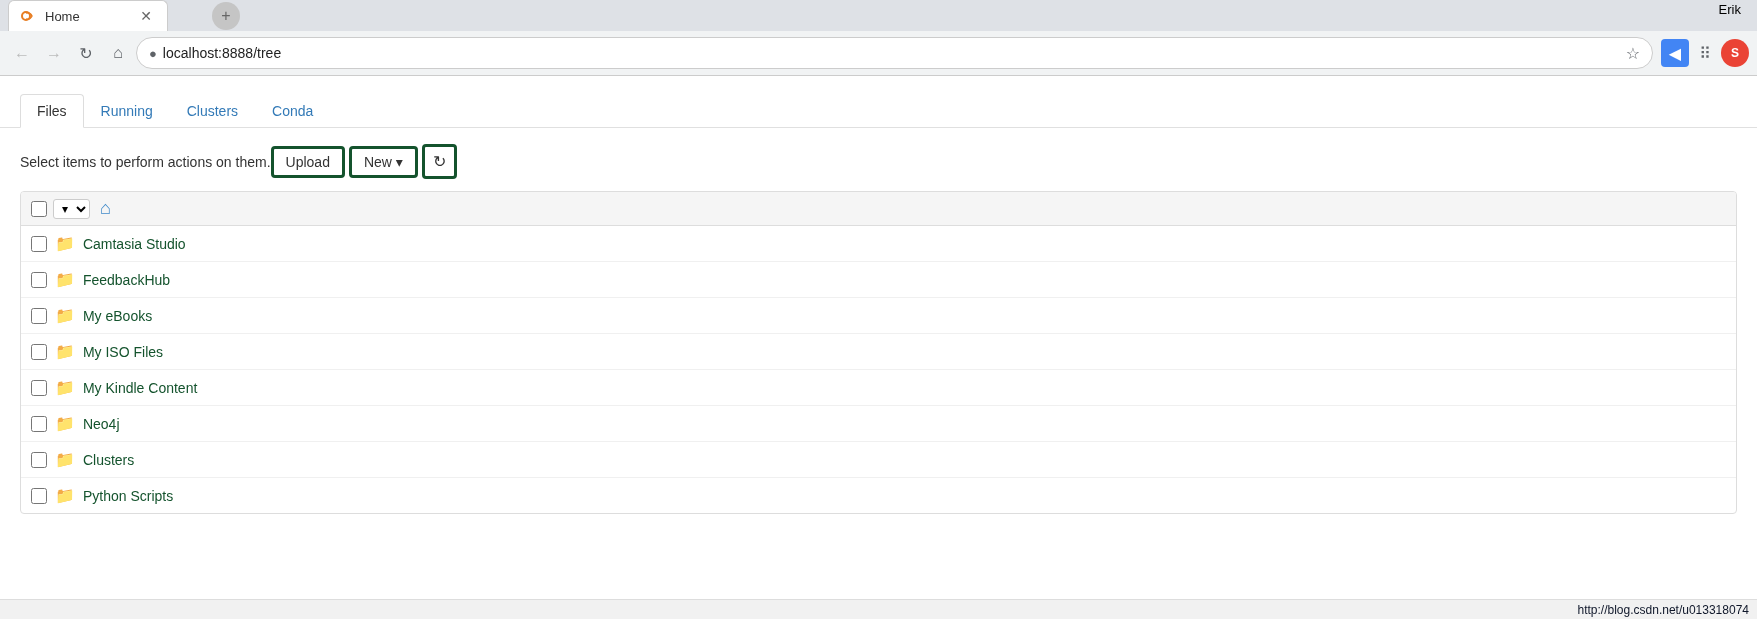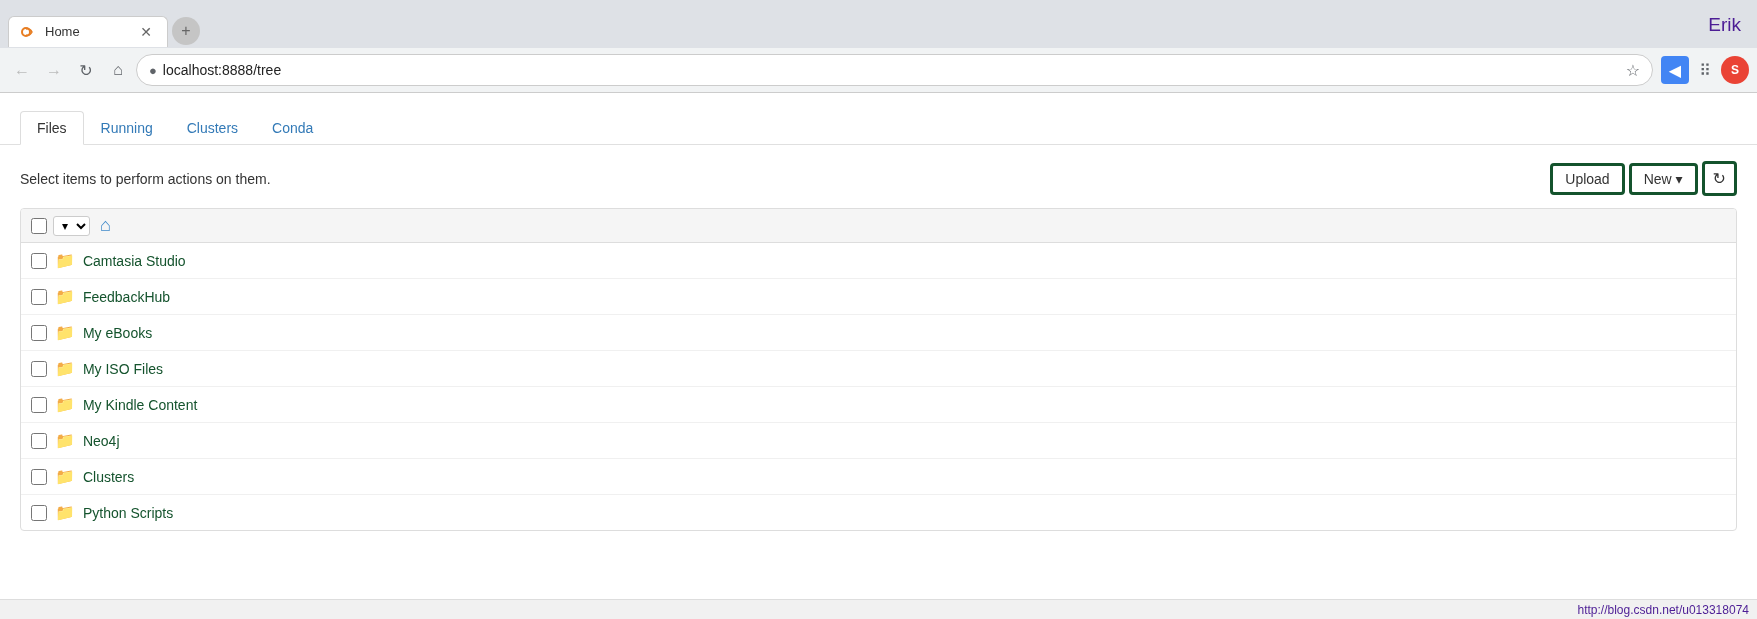--- a/index.html
+++ b/index.html
@@ -6,22 +6,23 @@
     body { font-family: Arial, sans-serif; font-size: 14px; background: #fff; color: #333; }
 
     
     .browser-chrome {
       background: #f1f3f4;
       border-bottom: 1px solid #ccc;
     }
     .tab-bar {
       display: flex;
       align-items: center;
-      padding: 14px 8px 0 8px;
+      padding: 0 8px 0 8px;
       background: #dee1e6;
+      gap: 40px;
     }
     .tab {
       display: flex;
       align-items: center;
       background: #fff;
       border-radius: 6px 6px 0 0;
       padding: 6px 12px;
       font-size: 13px;
       min-width: 160px;
       max-width: 240px;
@@ -59,22 +60,22 @@
       display: flex;
       align-items: center;
       justify-content: center;
       cursor: pointer;
       font-size: 16px;
       color: #666;
     }
     .browser-user {
       margin-left: auto;
       margin-right: 8px;
-      font-size: 19px;
-      color: #4c1d95;
+      font-size: 13px;
+      color: #000000;
       align-self: center;
       padding-bottom: 6px;
     }
     .tab-bar-right {
       display: flex;
       align-items: center;
       margin-left: auto;
       padding-bottom: 6px;
     }
 
@@ -213,21 +214,20 @@
       margin-bottom: -1px;
     }
 
     
     .main-content {
       padding: 16px 20px;
     }
 
     .action-bar {
       display: flex;
-      justify-content: space-between;
       align-items: center;
       margin-bottom: 12px;
     }
     .action-bar-text {
       font-size: 14px;
       color: #333;
     }
     .action-bar-buttons {
       display: flex;
       gap: 4px;
@@ -322,21 +322,21 @@
       bottom: 0;
       left: 0;
       right: 0;
       height: 20px;
       background: #f1f1f1;
       border-top: 1px solid #ddd;
       display: flex;
       align-items: center;
       padding: 0 8px;
       font-size: 12px;
-      color: #4c1d95;
+      color: #0f172a;
     }
     .status-bar .url-hint {
       margin-left: auto;
     }
   </style>
 </head>
 <body>
 
 <div class="browser-chrome">
 

